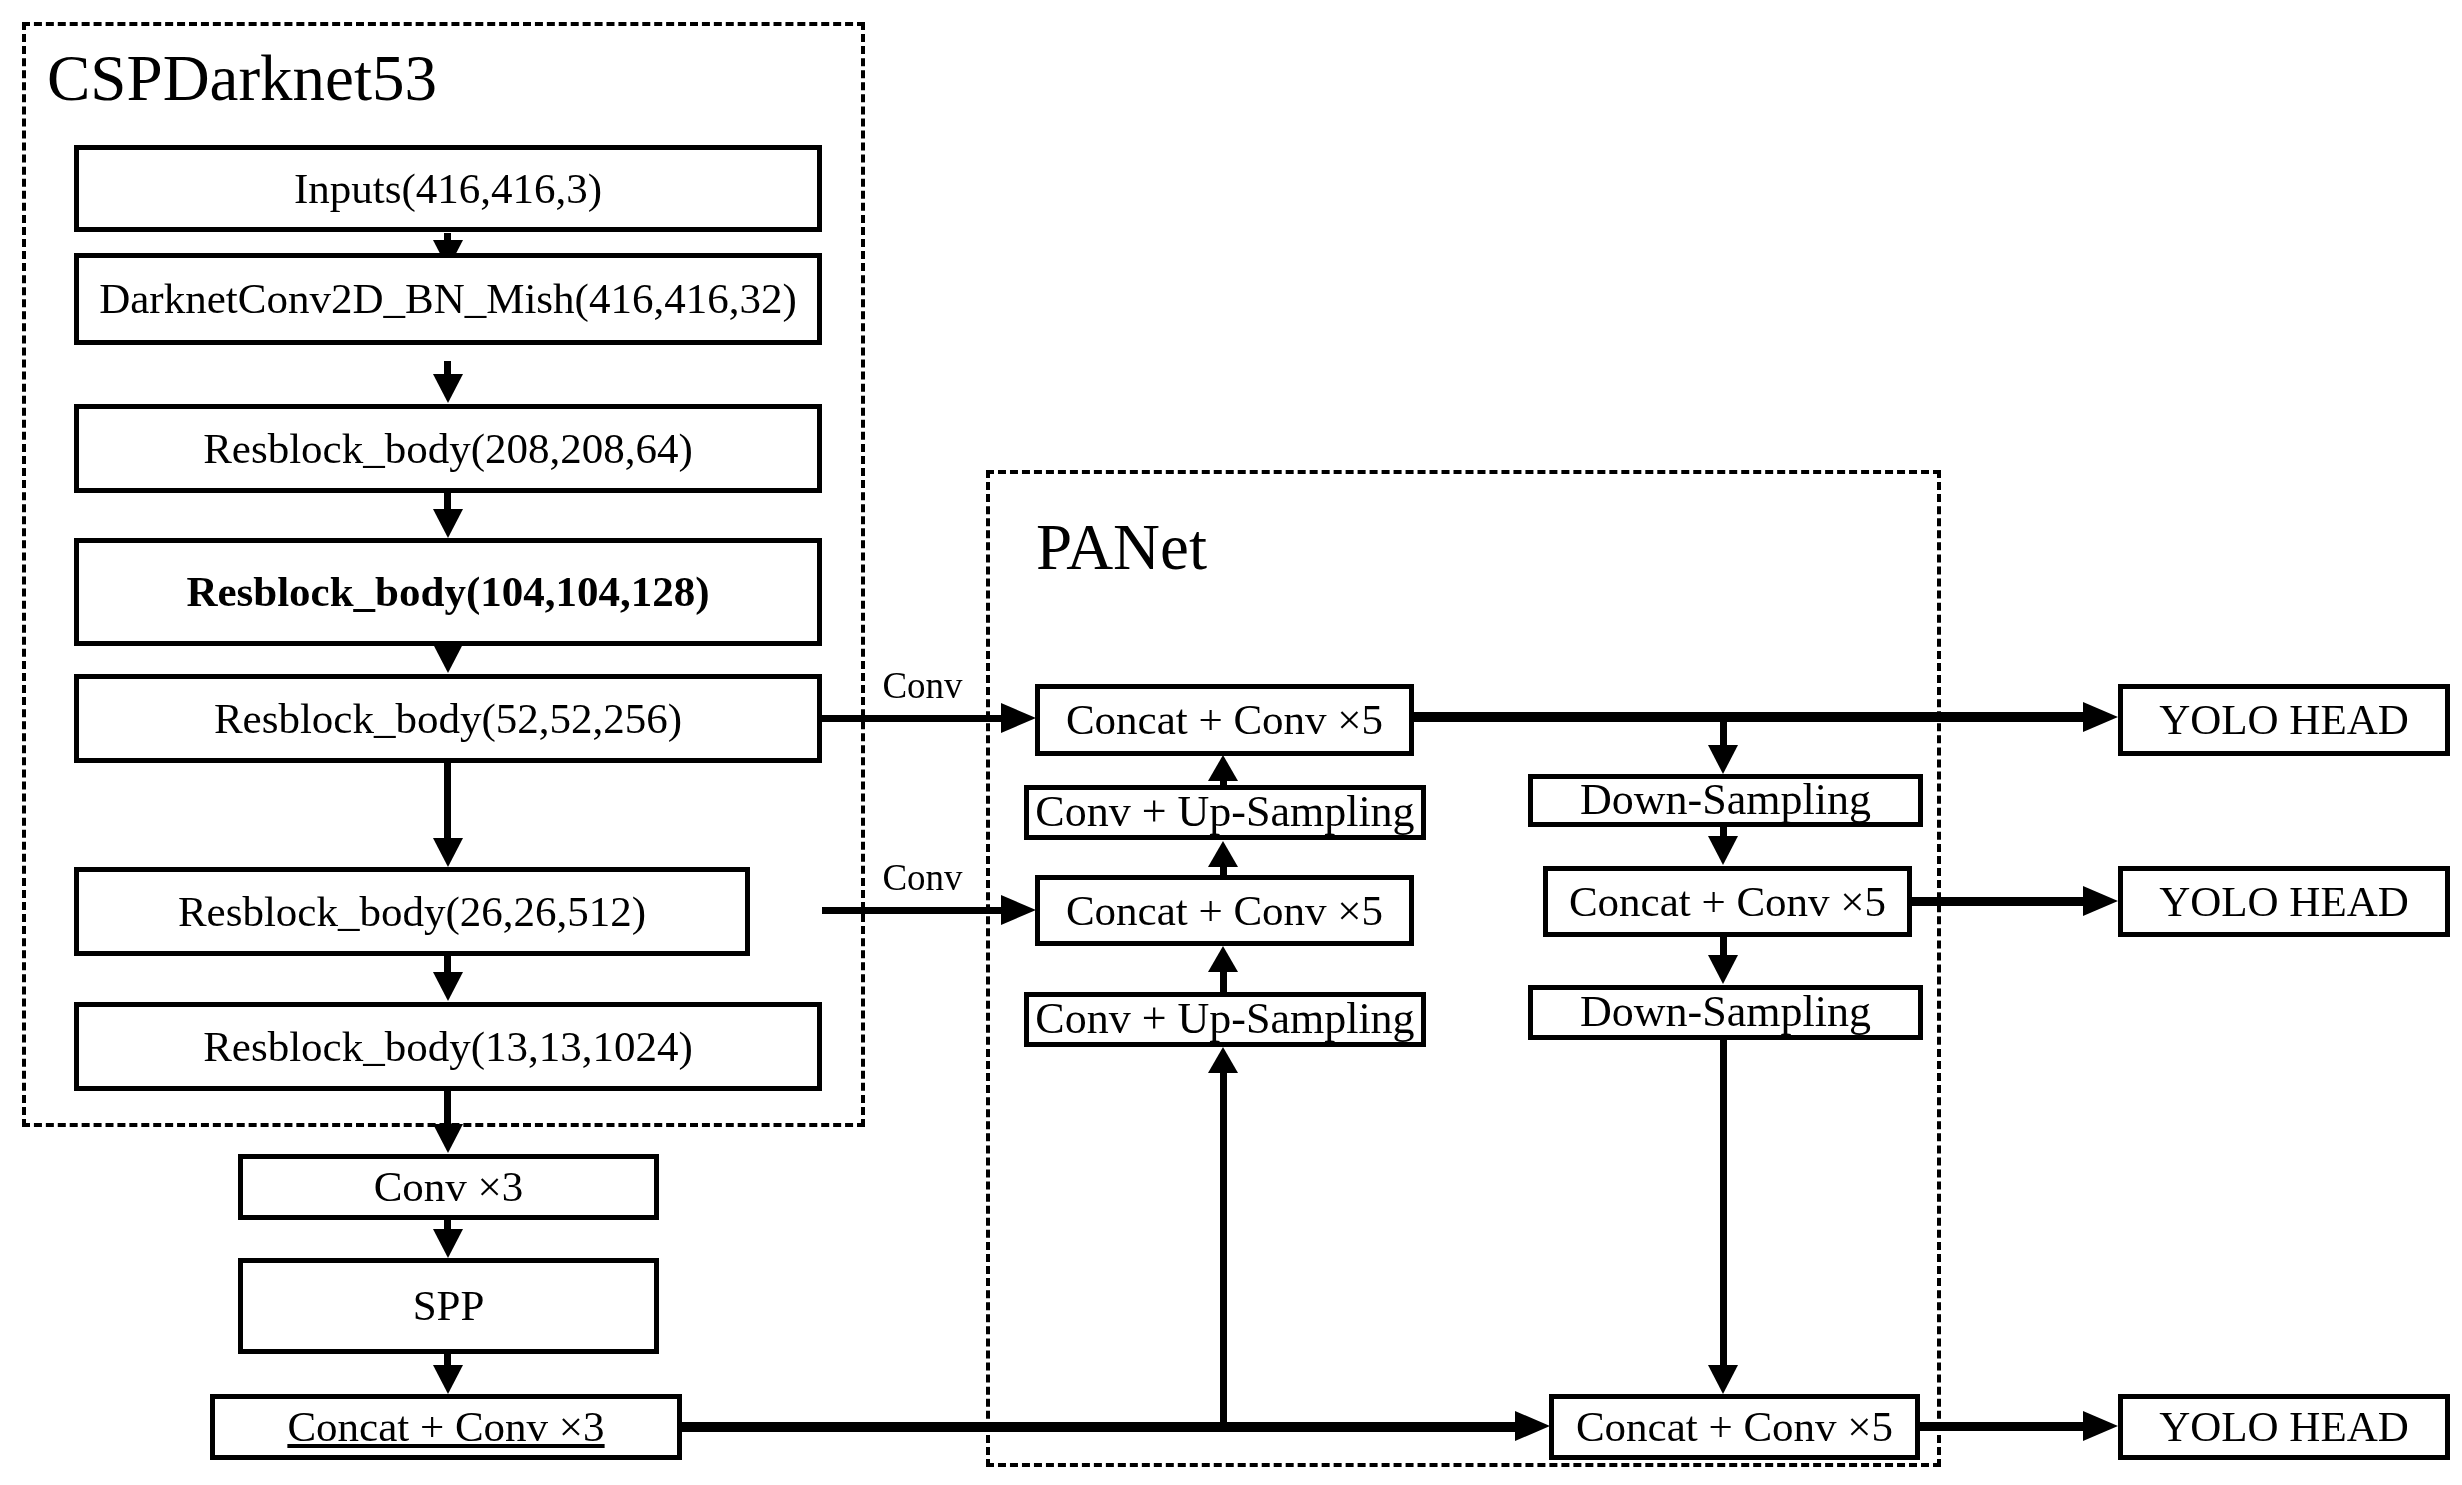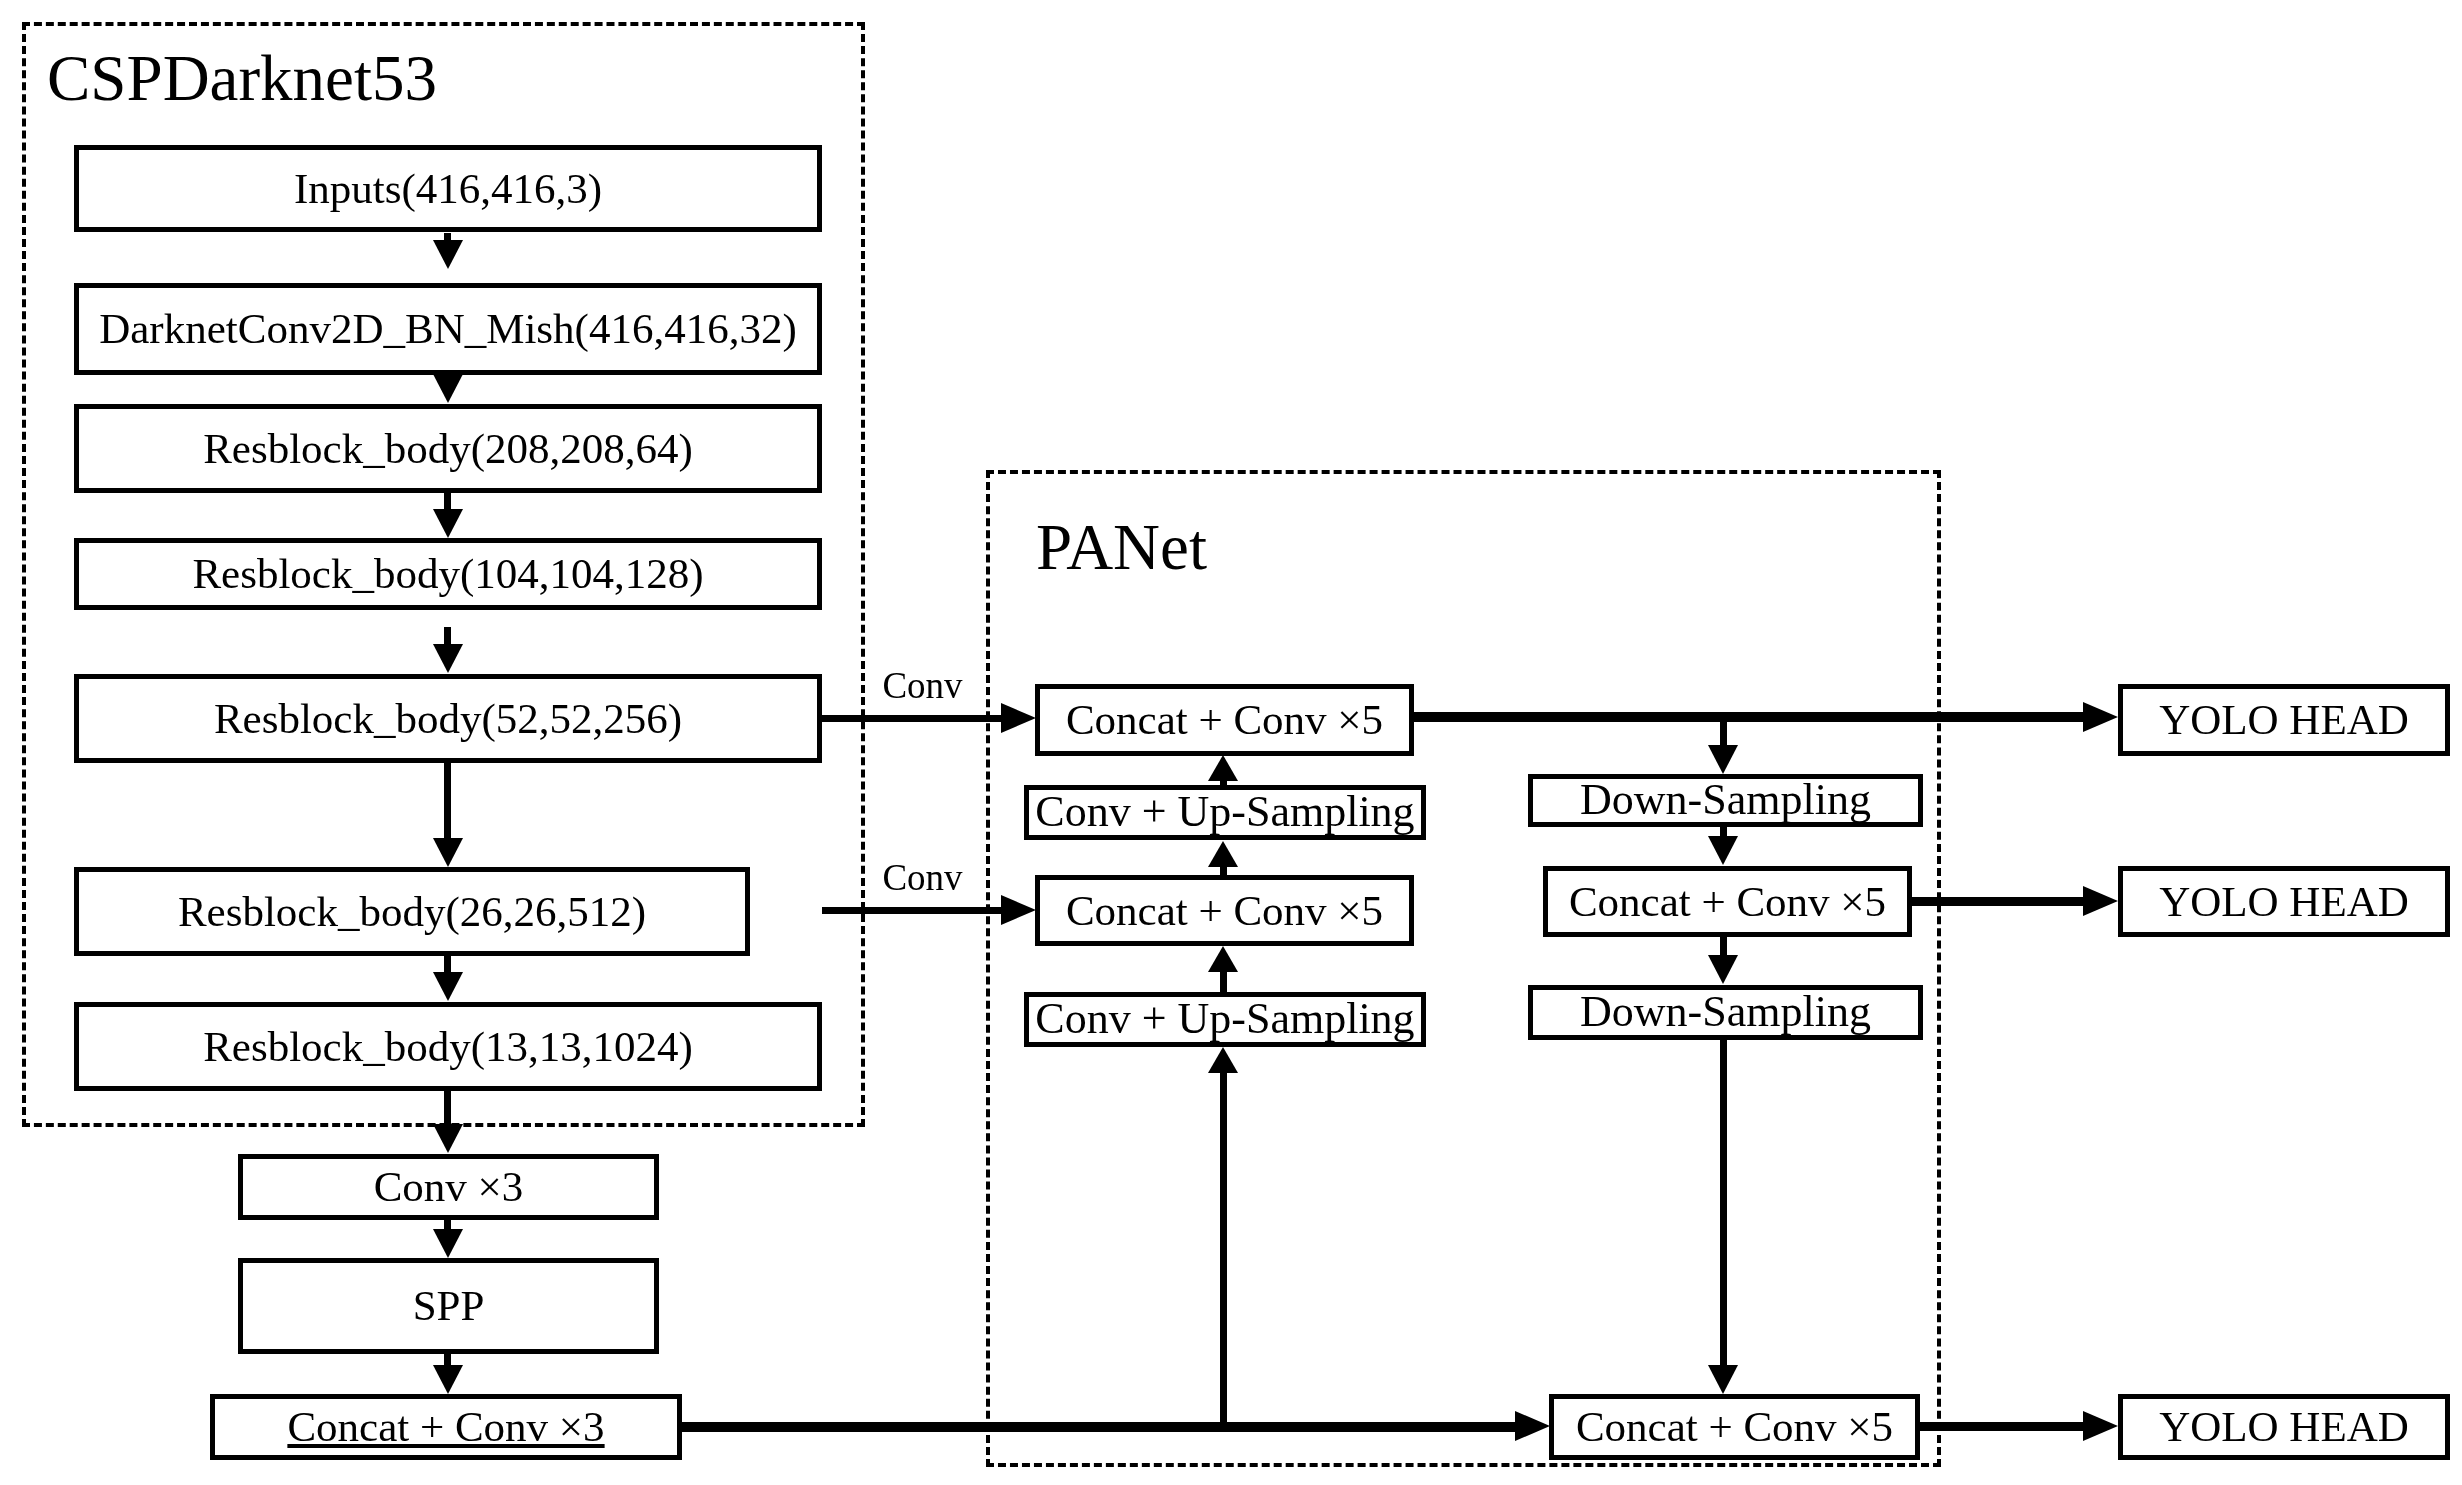--- a/index.html
+++ b/index.html
@@ -96,23 +96,23 @@
   <div class="shaft" style="left:1912px;top:897px;width:174px;height:8.9px;"></div>
   <div class="ah-r" style="left:2083px;top:886px;"></div>
 
   <div class="shaft" style="left:682px;top:1422px;width:836px;height:9.6px;"></div>
   <div class="ah-r" style="left:1515px;top:1411px;"></div>
 
   <div class="shaft" style="left:1920px;top:1422px;width:166px;height:8.9px;"></div>
   <div class="ah-r" style="left:2083px;top:1411px;"></div>
 
   <div class="box" style="left:74px;top:145px;width:748px;height:87px;">Inputs(416,416,3)</div>
-  <div class="box" style="left:74px;top:283px;width:748px;height:92px;">DarknetConv2D_BN_Mish(416,416,32)</div>
+  <div class="box" style="left:74px;top:253px;width:748px;height:92px;">DarknetConv2D_BN_Mish(416,416,32)</div>
   <div class="box" style="left:74px;top:404px;width:748px;height:89px;">Resblock_body(208,208,64)</div>
-  <div class="box" style="left:74px;top:538px;width:748px;height:72px;">Resblock_body(104,104,128)</div>
+  <div class="box" style="left:74px;top:538px;width:748px;height:108px;font-weight:bold;">Resblock_body(104,104,128)</div>
   <div class="box" style="left:74px;top:674px;width:748px;height:89px;">Resblock_body(52,52,256)</div>
   <div class="box" style="left:74px;top:867px;width:676px;height:89px;">Resblock_body(26,26,512)</div>
   <div class="box" style="left:74px;top:1002px;width:748px;height:89px;">Resblock_body(13,13,1024)</div>
 
   <div class="box" style="left:238px;top:1154px;width:421px;height:66px;">Conv ×3</div>
   <div class="box" style="left:238px;top:1258px;width:421px;height:96px;">SPP</div>
   <div class="box" style="left:210px;top:1394px;width:472px;height:66px;text-decoration:underline;">Concat + Conv ×3</div>
 
   <div class="box" style="left:1035px;top:684px;width:379px;height:72px;">Concat + Conv ×5</div>
   <div class="box small" style="left:1024px;top:785px;width:402px;height:55px;">Conv + Up-Sampling</div>

